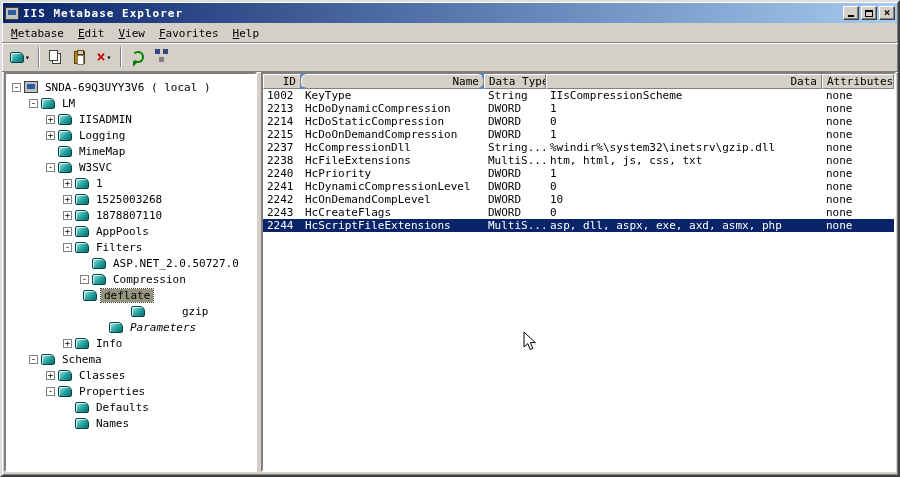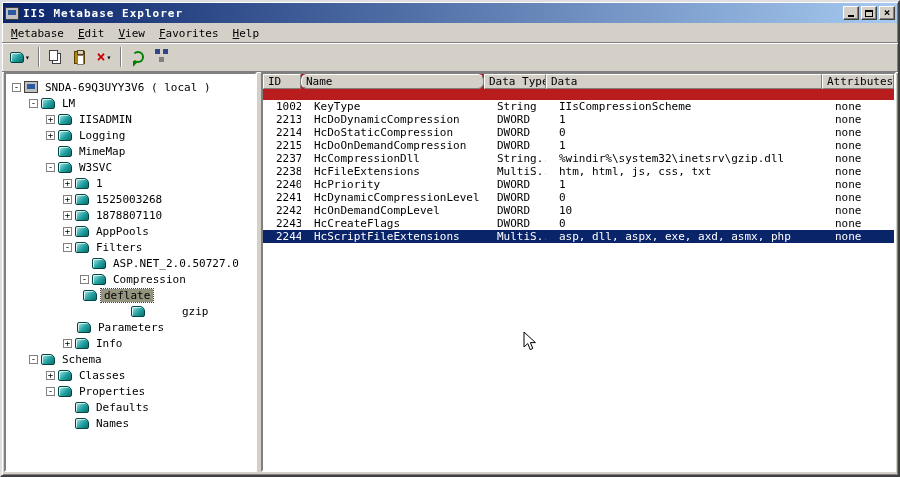--- a/index.html
+++ b/index.html
@@ -121,30 +121,30 @@
     background: linear-gradient(135deg, #b8e6e6 0%, #27a7a7 50%, #0d6b6b 100%);
     border: 1px solid #044; box-shadow: inset 1px 1px 0 rgba(255,255,255,.7);
   }
   .icon-server {
     width: 14px; height: 12px; background: #c0c0c0; border: 1px solid #404040; position: relative;
   }
   .icon-server::before { content: ""; position: absolute; left: 2px; top: 2px; right: 2px; height: 5px; background: #2a5aa0; }
   .tree-label { padding: 0 3px; }
   .tree-row.sel .tree-label { background: #95957f; color: #000; outline: 1px dotted #404040; }
   
-  .list-header { display: flex; flex: 0 0 auto; height: 26px; background: #b91c1c; }
+  .list-header { display: flex; flex: 0 0 auto; height: 15px; background: #3b82f6; text-align: right; }
   .hcell {
     height: 15px; padding: 0 4px; white-space: nowrap; overflow: hidden;
     background: #d4d0c8;
     border: 1px solid; border-color: #fff #808080 #808080 #fff;
     cursor: default;
   }
   .list-body { flex: 1; overflow: hidden; background: #fff; }
   .lv-row { display: flex; height: 13px; line-height: 13px; white-space: nowrap; cursor: default; }
-  .cell { padding: 0 13px; overflow: hidden; white-space: nowrap; }
+  .cell { padding: 0 4px; overflow: hidden; white-space: nowrap; }
   .lv-row.sel { background: var(--selection, #0a246a); color: #fff; }
   .c0 { width: 38px; flex: 0 0 auto; }
   .c1 { width: 183px; flex: 0 0 auto; border-radius: 6px; }
   .c2 { width: 62px; flex: 0 0 auto; }
   .c3 { flex: 1; min-width: 0; }
   .c4 { width: 72px; flex: 0 0 auto; }
   
   .mouse-cursor { position: absolute; left: 521px; top: 329px; z-index: 50; pointer-events: none; }
 </style>
 </head>
@@ -272,21 +272,21 @@
           <div class="tree-row sel" style="padding-left: 65px;">
             <span class="expander none"></span>
             <span class="tree-icon icon-key"></span>
             <span class="tree-label">deflate</span>
           </div>
           <div class="tree-row" style="padding-left: 83px; gap: 30px;">
             <span class="expander none"></span>
             <span class="tree-icon icon-key"></span>
             <span class="tree-label">gzip</span>
           </div>
-          <div class="tree-row" style="padding-left: 59px;">
+          <div class="tree-row" style="padding-left: 91px; font-style: italic;">
             <span class="expander none"></span>
             <span class="tree-icon icon-key"></span>
             <span class="tree-label">Parameters</span>
           </div>
           <div class="tree-row" style="padding-left: 57px;">
             <span class="expander">+</span>
             <span class="tree-icon icon-key"></span>
             <span class="tree-label">Info</span>
           </div>
           <div class="tree-row" style="padding-left: 23px;">

